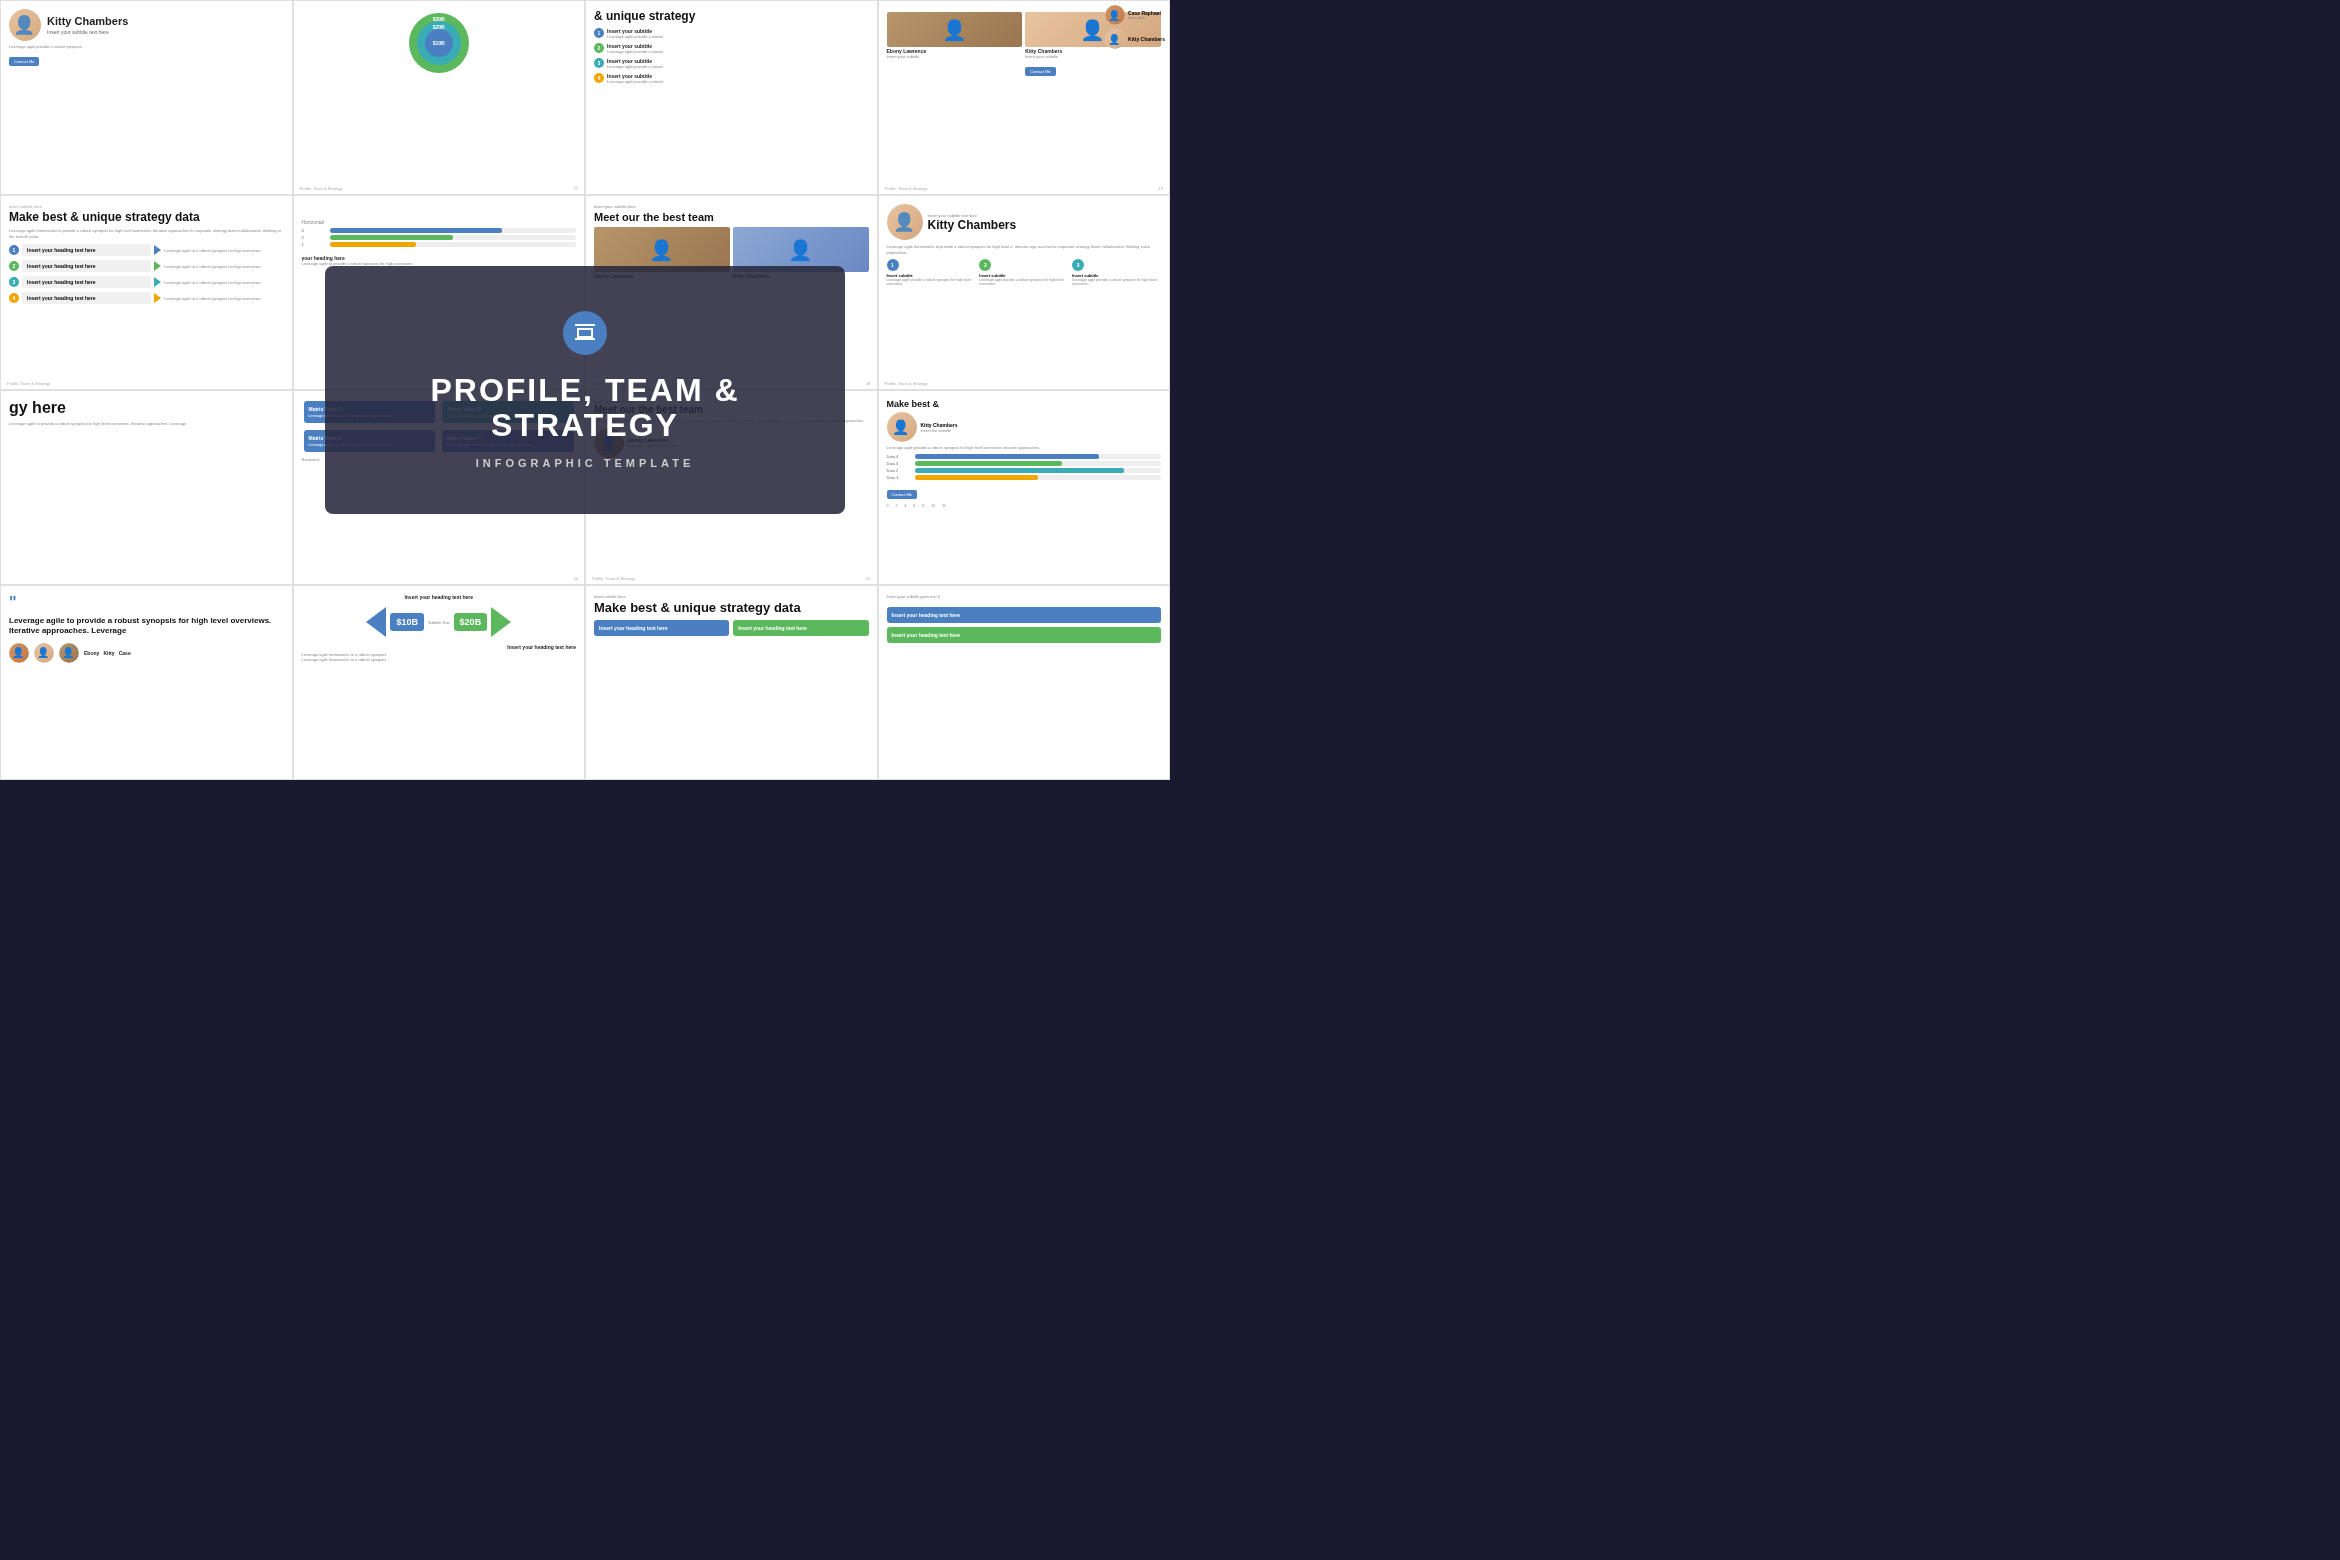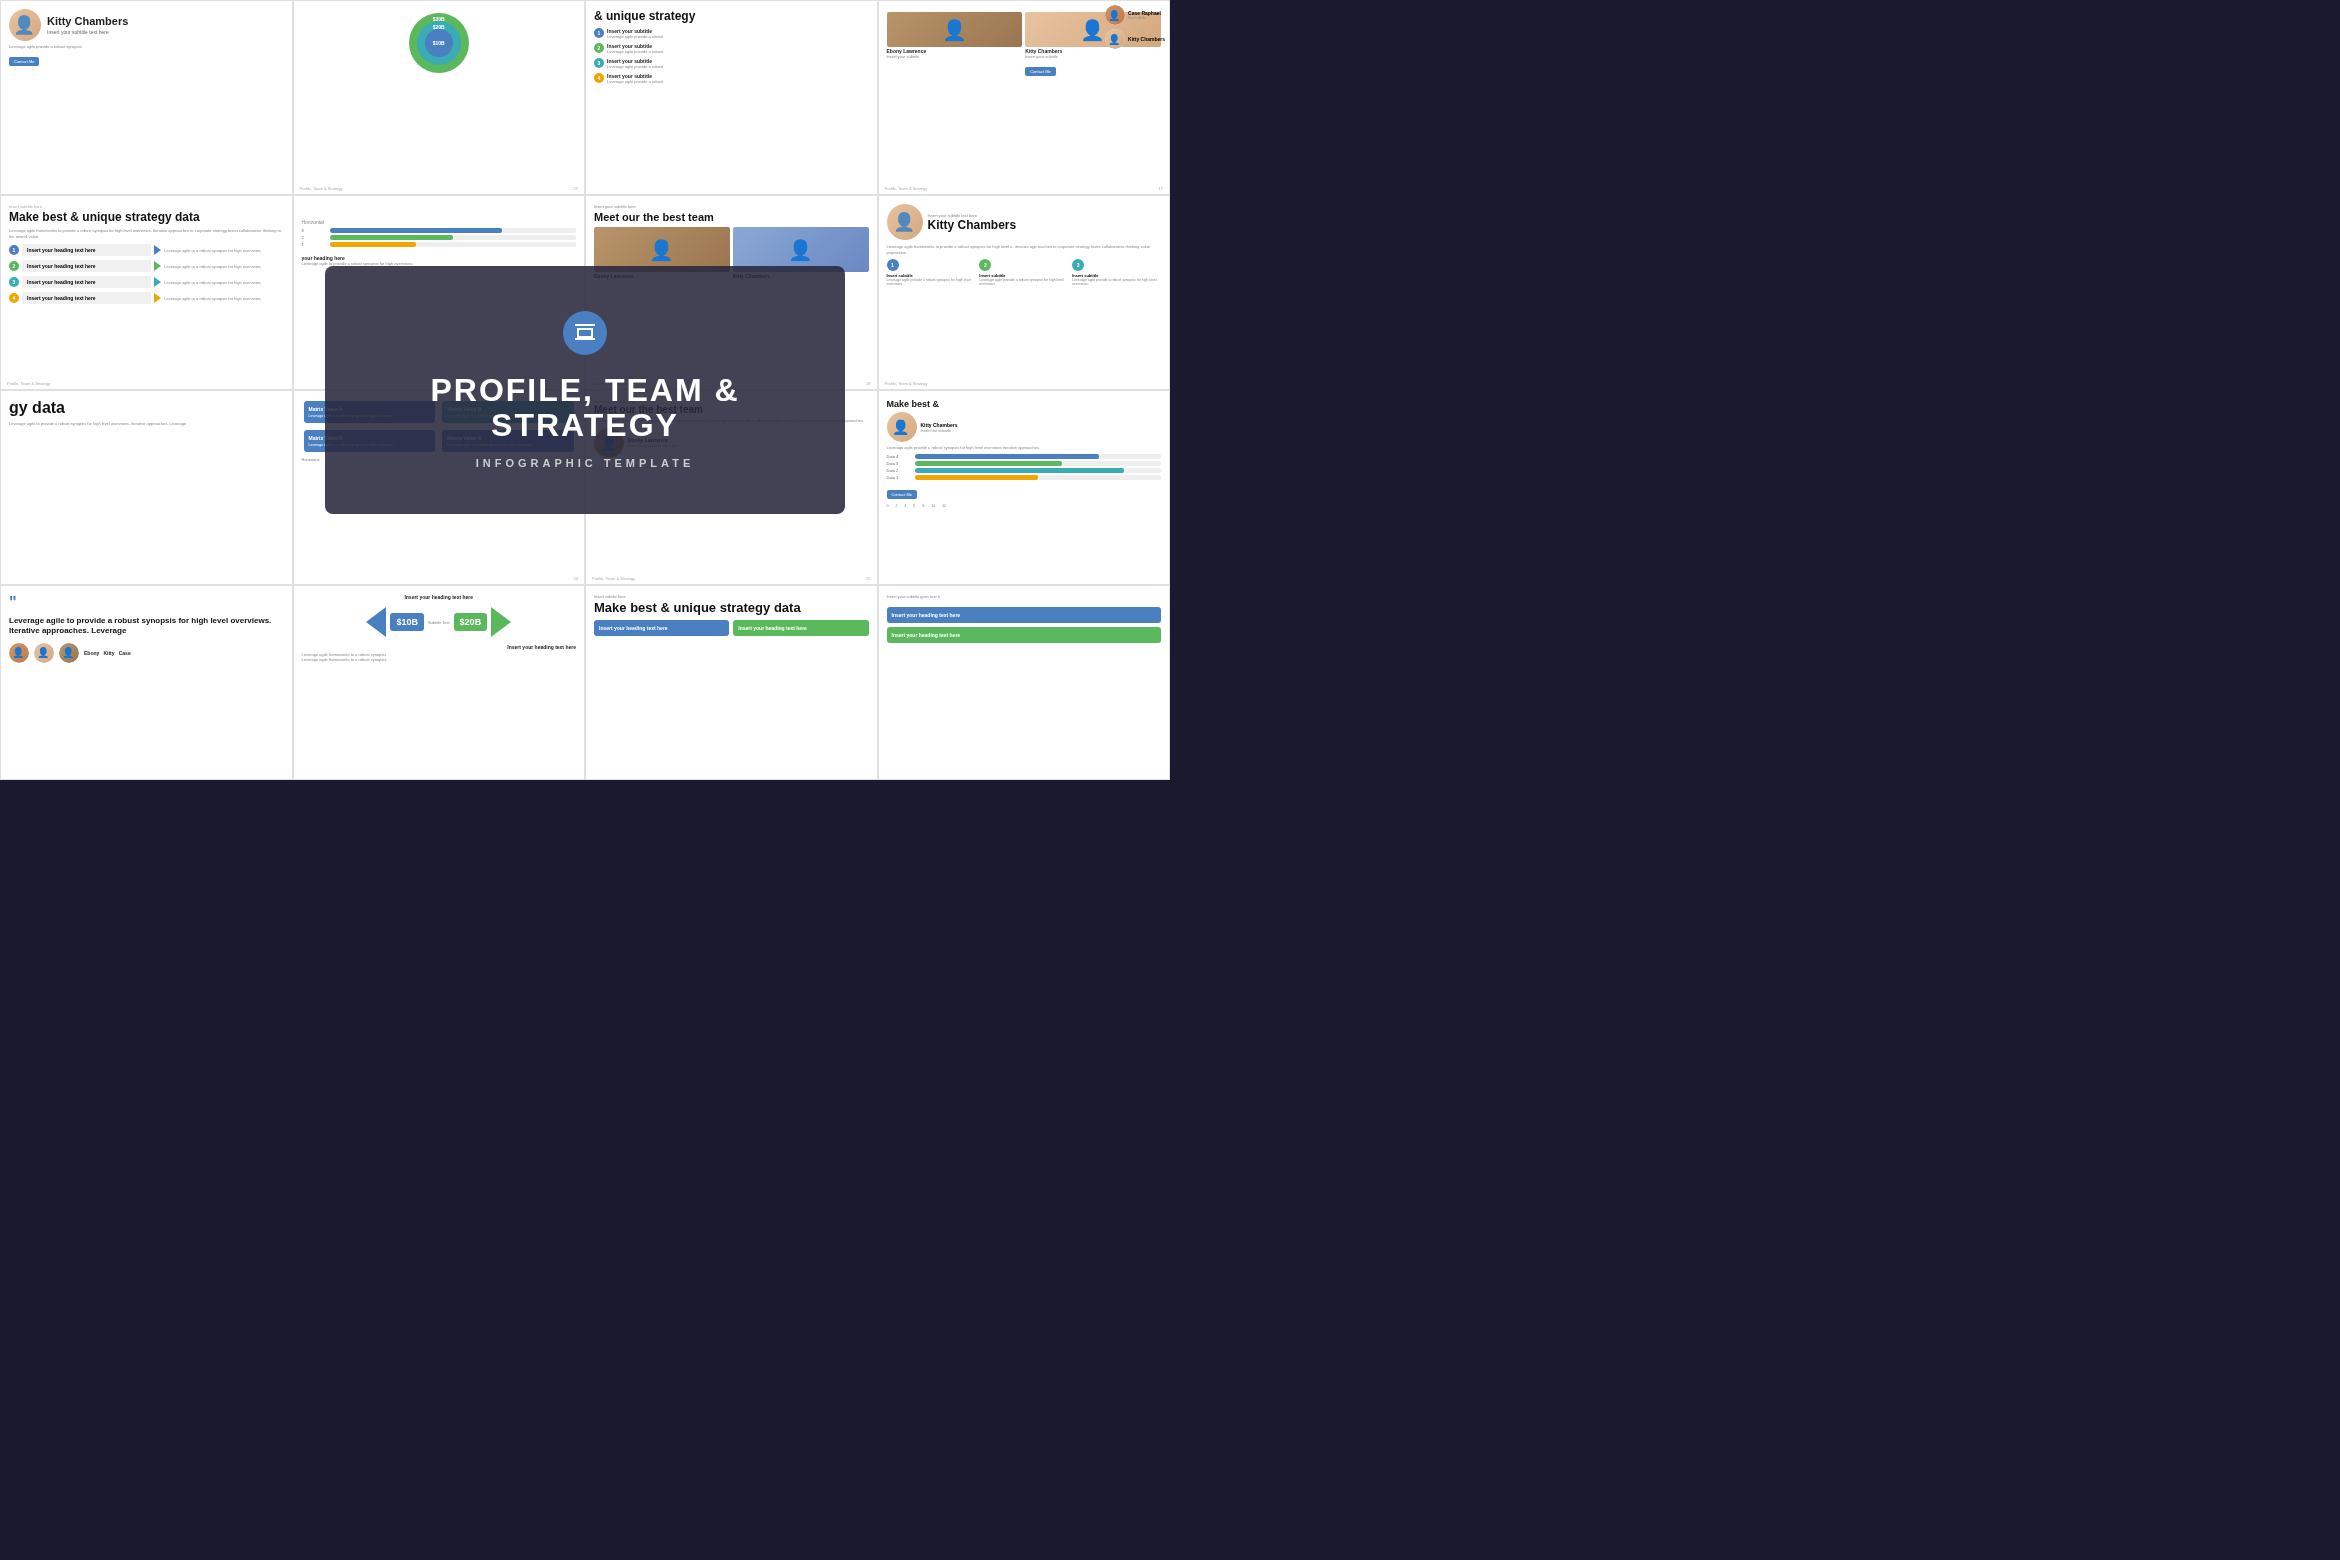--- a/index.html
+++ b/index.html
@@ -571,21 +571,21 @@
       <div>
         <div class="num-badge" style="background:#3aacb5;width:12px;height:12px;margin-bottom:2px;">3</div>
         <div style="font-size:4px;font-weight:700;">Insert subtitle</div>
         <div style="font-size:3.5px;color:#888;">Leverage agile provide a robust synopsis for high level overviews.</div>
       </div>
     </div>
     <div class="footer-text">Profile, Team &amp; Strategy</div>
   </div>
 
   <div class="slide-card card-bot-1">
-    <div style="font-size:16px;font-weight:900;color:#111;margin-bottom:4px;">gy data</div>
+    <div style="font-size:16px;font-weight:900;color:#111;margin-bottom:4px;">gy here</div>
     <div style="font-size:4px;color:#888;line-height:1.4;">Leverage agile to provide a robust synopsis for high level overviews. Iterative approaches. Leverage</div>
   </div>
 
   <div class="slide-card card-bot-2">
     <div style="display:grid;grid-template-columns:1fr 1fr;gap:3px;">
       <div class="matrix-card">
         <div style="font-size:5px;font-weight:700;margin-bottom:2px;">Matrix Value A</div>
         <div style="font-size:3.5px;">Leverage agile to a robust synopsis for high overviews.</div>
       </div>
       <div class="matrix-card teal">

